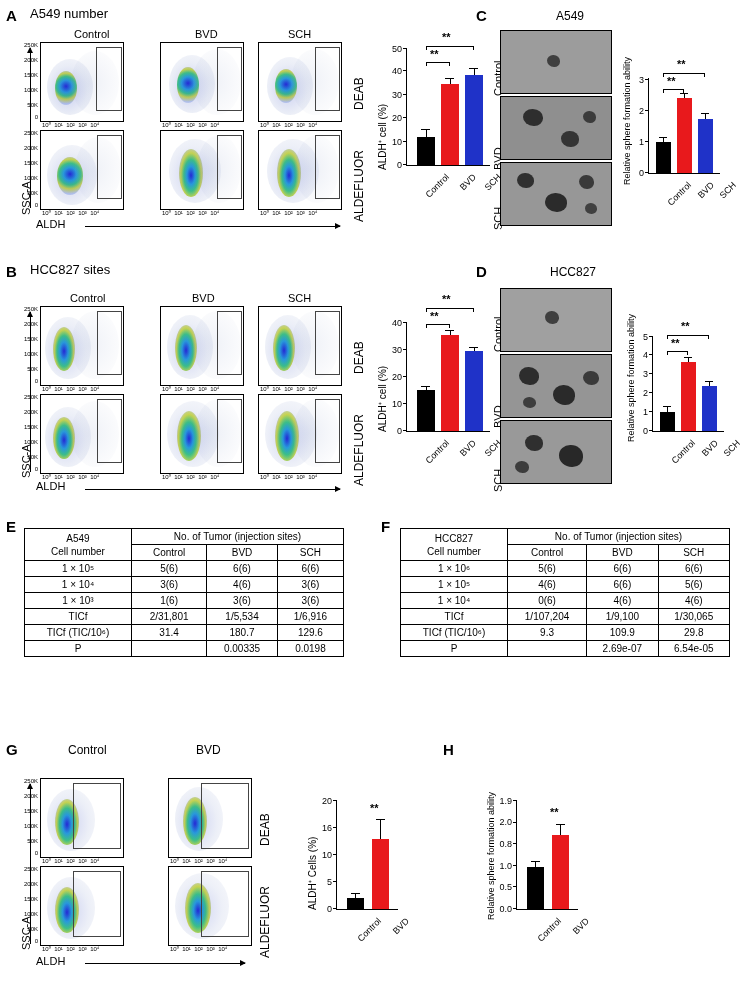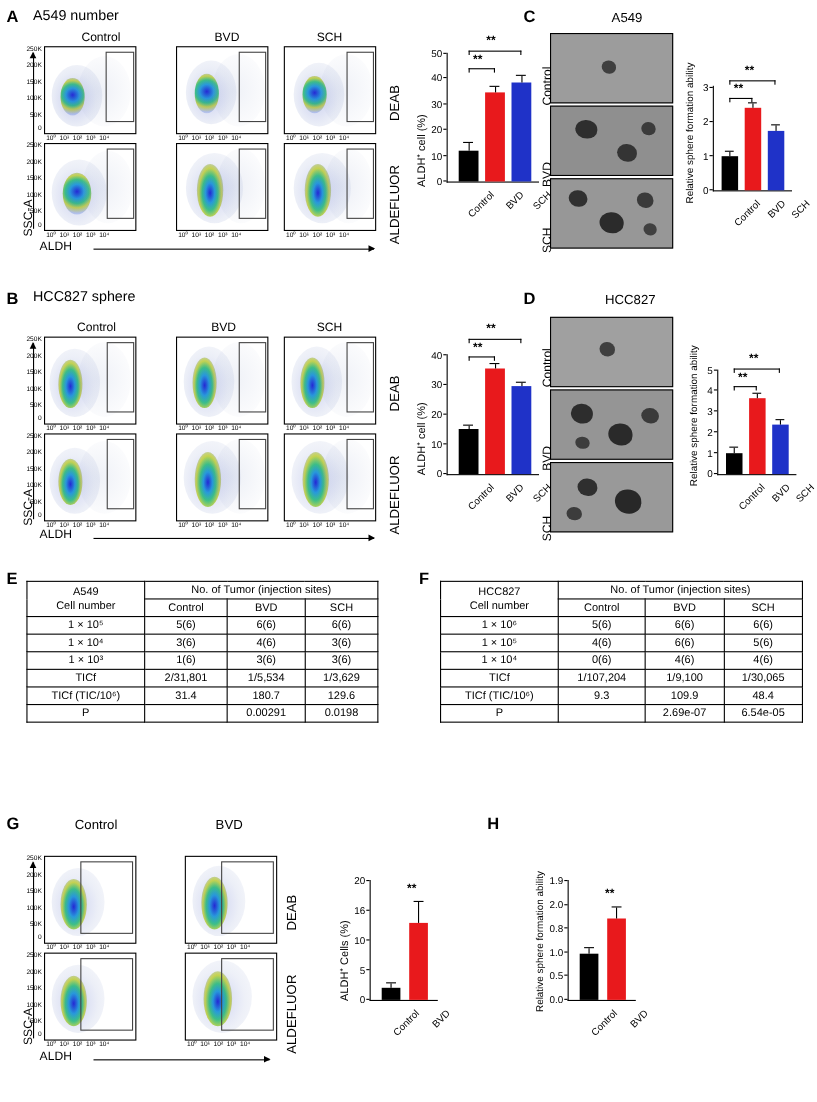--- a/index.html
+++ b/index.html
@@ -217,21 +217,21 @@
     <div class="sigtick" style="left:15px;top:-5px;height:4px;"></div>
     <div class="sigtick" style="left:56px;top:-5px;height:4px;"></div>
     <div class="sig" style="left:29px;top:-20px;">**</div>
   </div>
   <div class="rot90" style="position:absolute;left:622px;top:185px;font-size:9px;width:110px;text-align:left;line-height:10px;"><span>Relative sphere formation ability</span></div>
   <div class="xlbl" style="left:642px;top:180px;width:44px;">Control</div>
   <div class="xlbl" style="left:665px;top:180px;width:44px;">BVD</div>
   <div class="xlbl" style="left:687px;top:180px;width:44px;">SCH</div>
 
   <div class="panel-letter" style="left:6px;top:264px;">B</div>
-  <div class="lbl" style="left:30px;top:264px;font-size:13px;">HCC827 sphere</div>
+  <div class="lbl" style="left:30px;top:264px;font-size:13px;">HCC827 sites</div>
 
   <div class="lbl" style="left:70px;top:292px;">Control</div>
   <div class="lbl" style="left:192px;top:292px;">BVD</div>
   <div class="lbl" style="left:288px;top:292px;">SCH</div>
 
   <div class="arrow-y" style="left:30px;top:312px;height:160px;"></div>
   <div class="rot90" style="position:absolute;left:20px;top:478px;font-size:11px;">SSC-A</div>
   <div class="lbl" style="left:36px;top:480px;">ALDH</div>
   <div class="arrow-x" style="left:85px;top:489px;width:255px;"></div>
 
@@ -437,32 +437,32 @@
     <tr>
       <td>1 × 10³</td>
       <td>1(6)</td>
       <td>3(6)</td>
       <td>3(6)</td>
     </tr>
     <tr>
       <td>TICf</td>
       <td>2/31,801</td>
       <td>1/5,534</td>
-      <td>1/3,629</td>
+      <td>1/6,916</td>
     </tr>
     <tr>
       <td>TICf (TIC/10⁶)</td>
       <td>31.4</td>
       <td>180.7</td>
       <td>129.6</td>
     </tr>
     <tr>
       <td>P</td>
       <td></td>
-      <td>0.00291</td>
+      <td>0.00335</td>
       <td>0.0198</td>
     </tr>
   </tbody>
     </table>
 
   <div class="panel-letter" style="left:381px;top:519px;">F</div>
   <table class="tbl" style="left:400px;top:528px;width:330px;">
     <tbody>
         <tr>
       <td rowspan="2" style="width:100px;line-height:13px;">
@@ -496,21 +496,21 @@
     <tr>
       <td>TICf</td>
       <td>1/107,204</td>
       <td>1/9,100</td>
       <td>1/30,065</td>
     </tr>
     <tr>
       <td>TICf (TIC/10⁶)</td>
       <td>9.3</td>
       <td>109.9</td>
-      <td>48.4</td>
+      <td>29.8</td>
     </tr>
     <tr>
       <td>P</td>
       <td></td>
       <td>2.69e-07</td>
       <td>6.54e-05</td>
     </tr>
   </tbody>
     </table>
 

